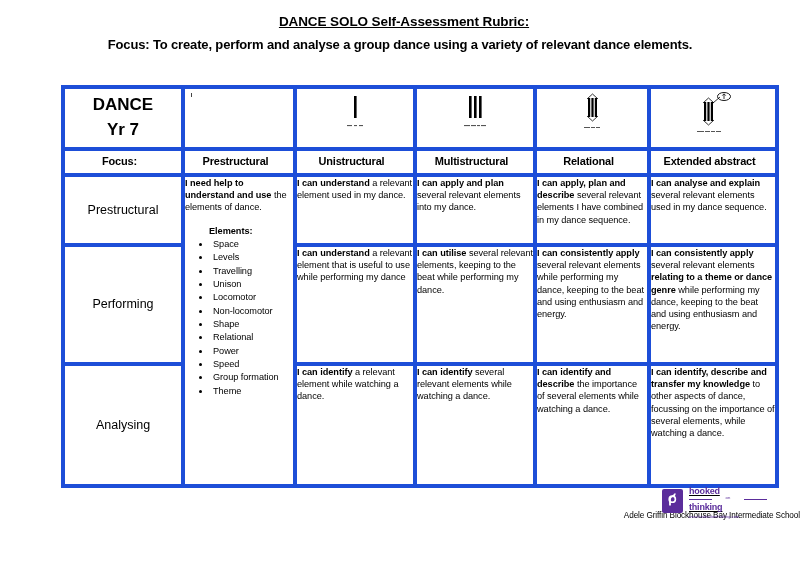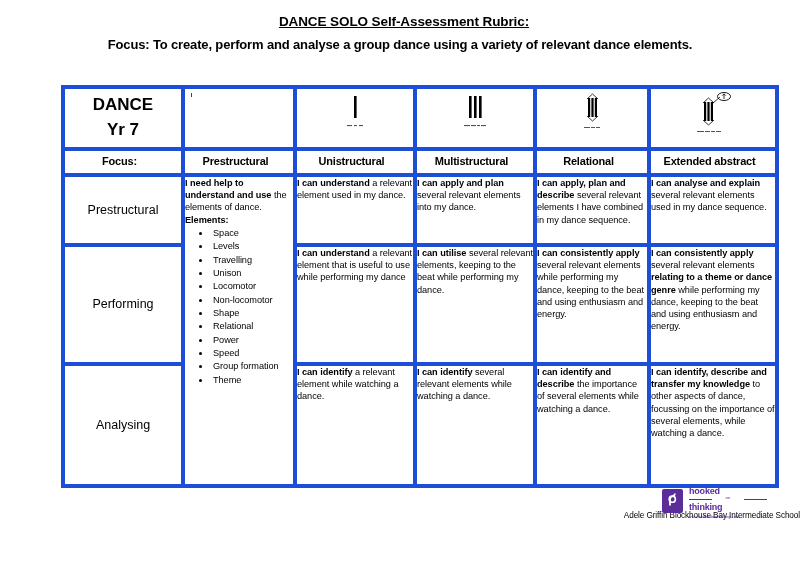--- a/index.html
+++ b/index.html
@@ -124,21 +124,22 @@
     padding: 4px 4px 3px 5px;
     letter-spacing: -0.05px;
   }
   .cell-text b { font-weight: bold; }
 
   .pre-cell { padding: 4px 3px 3px 5px; }
   .pre-cell .lead { font-size: 9.2px; line-height: 1.33; }
   .pre-cell .elements-head {
     font-size: 9.2px;
     font-weight: bold;
-    margin-top: 0;
+    margin-top: 11px;
+    padding-left: 24px;
   }
   ul.elements {
     margin: 1px 0 0 0;
     padding-left: 26px;
     list-style-type: disc;
   }
   ul.elements li {
     font-size: 9.2px;
     font-weight: normal;
     line-height: 1.45;
@@ -183,20 +184,21 @@
     left: 4px;
     top: 4.5px;
     width: 13px;
     height: 15px;
   }
   .logo-words {
     position: absolute;
     left: 27px;
     top: 0px;
     width: 78px;
+    text-decoration: underline;
   }
   .logo-word {
     font-size: 9px;
     font-weight: bold;
     color: #5b2d9b;
     line-height: 1.05;
     letter-spacing: -0.2px;
   }
   .logo-rule {
     position: relative;

